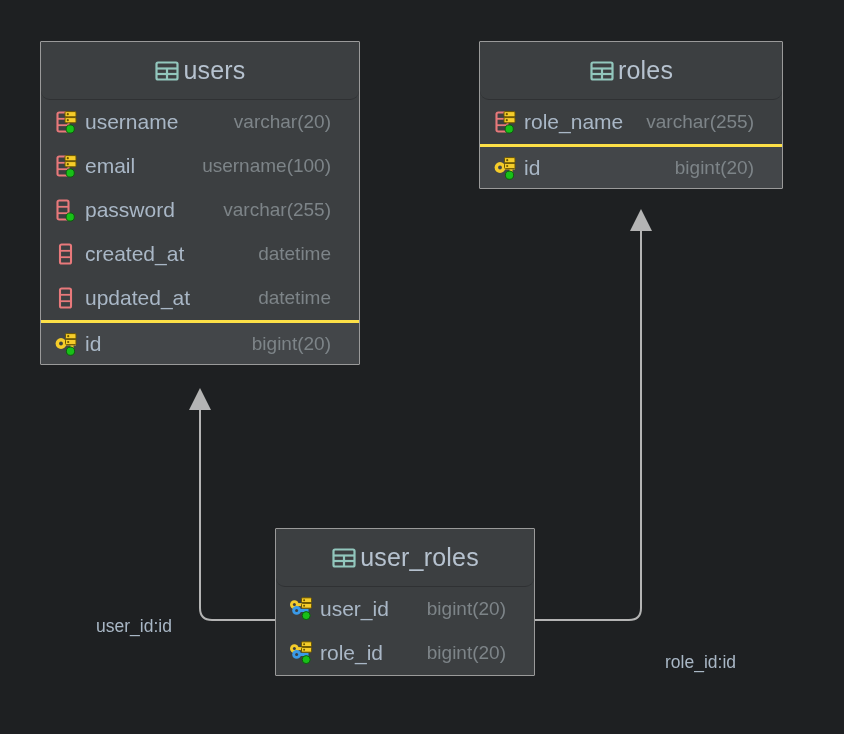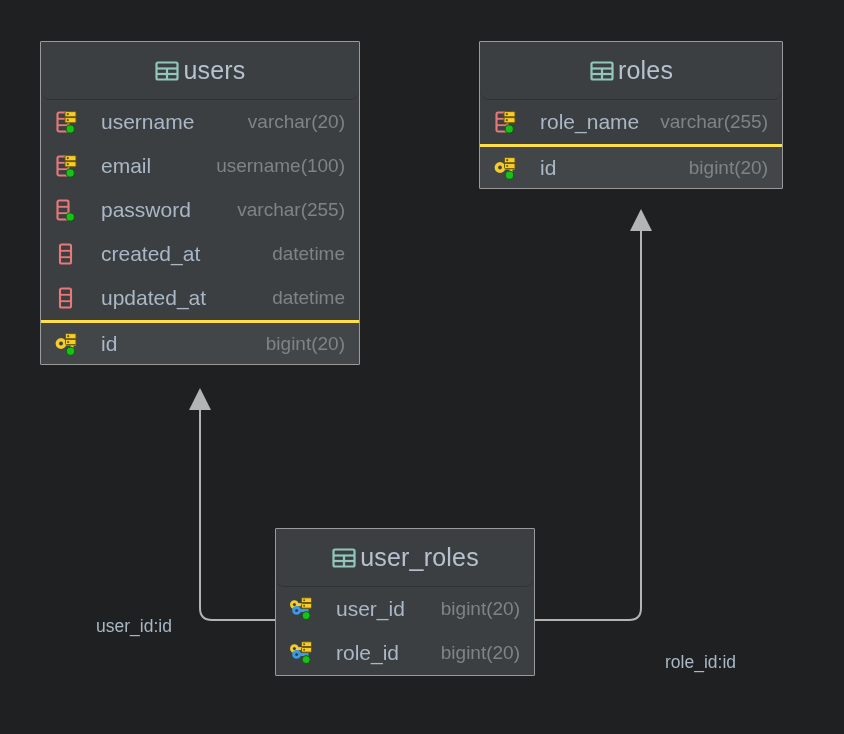--- a/index.html
+++ b/index.html
@@ -61,23 +61,23 @@
 
   .entity-body {
     display: flex;
     flex-direction: column;
   }
 
   .col-row {
     height: 44px;
     display: flex;
     align-items: center;
-    padding: 0 14px 0 13px;
+    padding: 0 28px 0 13px;
     box-sizing: border-box;
-    gap: 21px;
+    gap: 5px;
   }
   .col-row.striped {
     background: #434649;
     border-top: 3px solid #fde047;
   }
 
   .col-name {
     font-size: 21px;
     color: #a9b7c6;
     white-space: nowrap;

